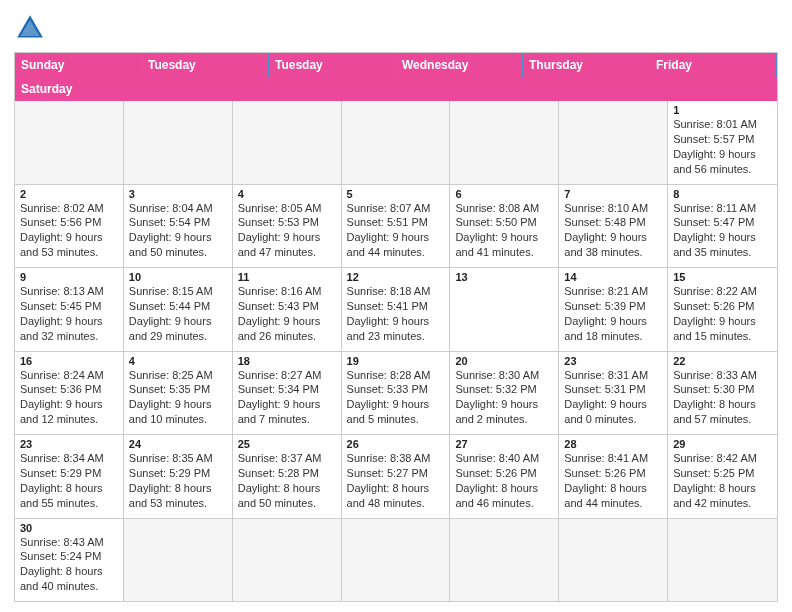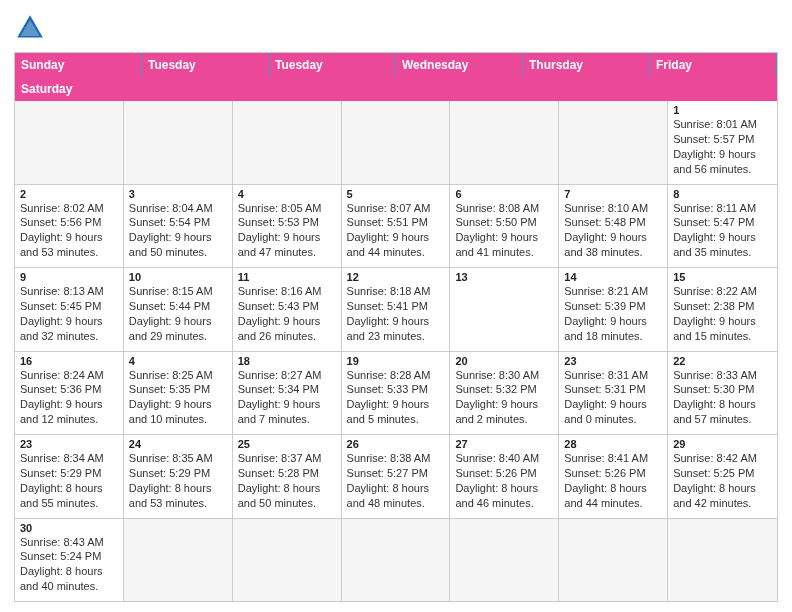--- a/index.html
+++ b/index.html
@@ -249,21 +249,21 @@
           <div class="cal-cell">
             <div class="day-num">14</div>
             <div class="day-info">Sunrise: 8:21 AM
 Sunset: 5:39 PM
 Daylight: 9 hours
 and 18 minutes.</div>
           </div>
           <div class="cal-cell">
             <div class="day-num">15</div>
             <div class="day-info">Sunrise: 8:22 AM
-Sunset: 2:38 PM
+Sunset: 5:26 PM
 Daylight: 9 hours
 and 15 minutes.</div>
           </div>
         </div>
         <div class="cal-row">
           <div class="cal-cell">
             <div class="day-num">16</div>
             <div class="day-info">Sunrise: 8:24 AM
 Sunset: 5:36 PM
 Daylight: 9 hours

